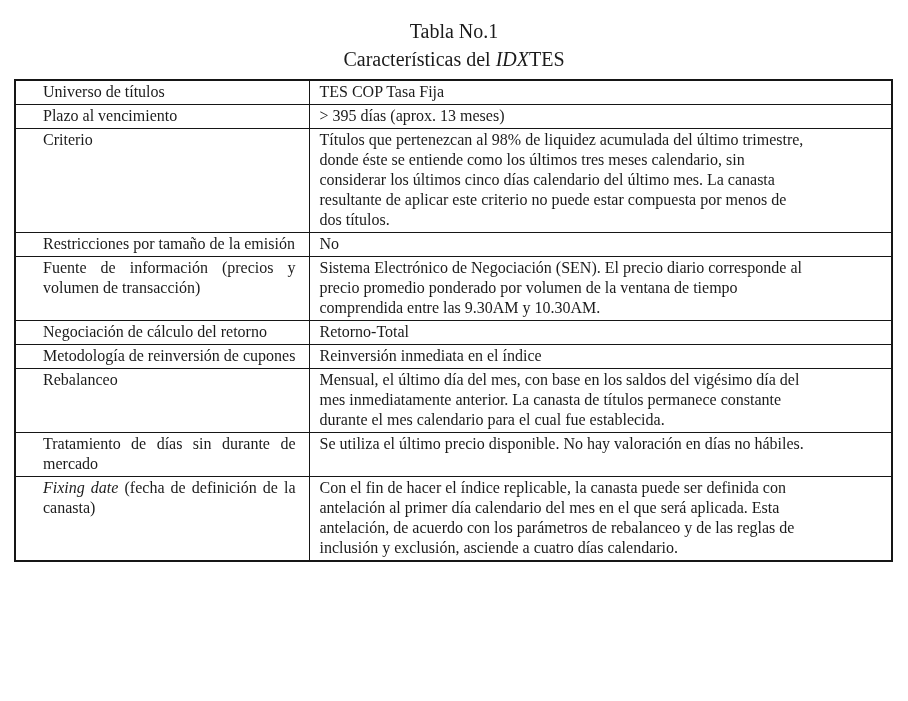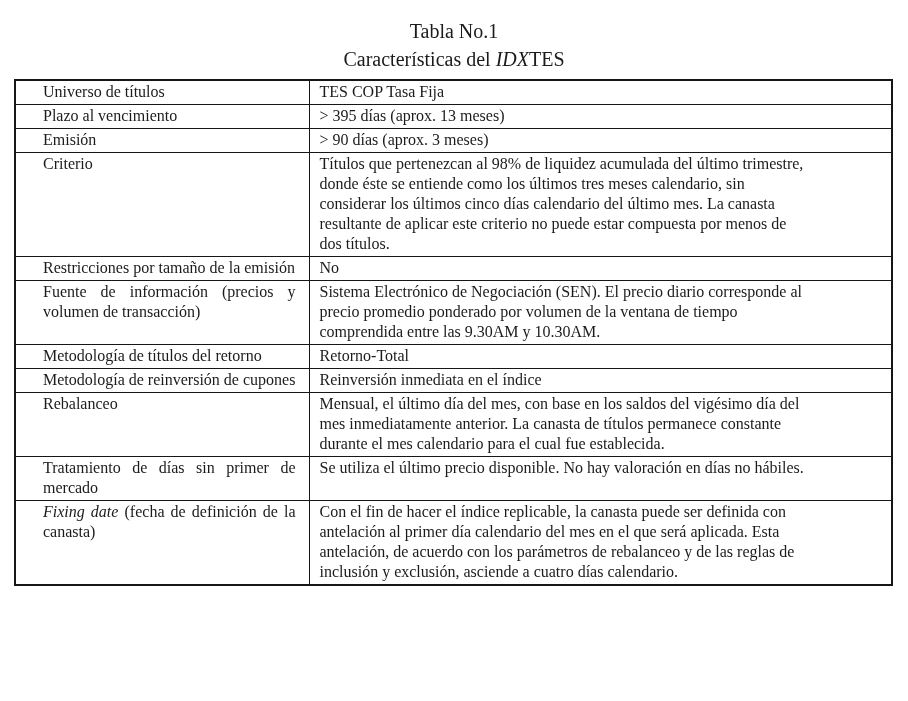--- a/index.html
+++ b/index.html
@@ -80,24 +80,20 @@
       <tr>
         <td class="crit">Universo de títulos</td>
         <td class="desc-center">TES COP Tasa Fija</td>
       </tr>
 
       <tr>
         <td class="crit">Plazo al vencimiento</td>
         <td class="desc-center">&gt; 395 días (aprox. 13 meses)</td>
       </tr>
 
-      <tr>
-        <td class="crit">Emisión</td>
-        <td class="desc-center">&gt; 90 días (aprox. 3 meses)</td>
-      </tr>
 
       <tr>
         <td class="crit">Criterio</td>
         <td class="desc-left pre">Títulos que pertenezcan al 98% de liquidez acumulada del último trimestre,
 donde éste se entiende como los últimos tres meses calendario, sin
 considerar los últimos cinco días calendario del último mes. La canasta
 resultante de aplicar este criterio no puede estar compuesta por menos de
 dos títulos.</td>
       </tr>
 
@@ -108,38 +104,38 @@
 
       <tr>
         <td class="crit">Fuente de información (precios y volumen de transacción)</td>
         <td class="desc-left pre">Sistema Electrónico de Negociación (SEN). El precio diario corresponde al
 precio promedio ponderado por volumen de la ventana de tiempo
 comprendida entre las 9.30AM y 10.30AM.</td>
       </tr>
 
 
       <tr>
-        <td class="crit">Metodología de títulos del retorno</td>
+        <td class="crit">Negociación de cálculo del retorno</td>
         <td class="desc-center">Retorno-Total</td>
       </tr>
 
       <tr>
         <td class="crit">Metodología de reinversión de cupones</td>
         <td class="desc-center">Reinversión inmediata en el índice</td>
       </tr>
 
       <tr>
         <td class="crit">Rebalanceo</td>
         <td class="desc-left pre">Mensual, el último día del mes, con base en los saldos del vigésimo día del
 mes inmediatamente anterior. La canasta de títulos permanece constante
 durante el mes calendario para el cual fue establecida.</td>
       </tr>
 
       <tr>
-        <td class="crit">Tratamiento de días sin primer de mercado</td>
+        <td class="crit">Tratamiento de días sin durante de mercado</td>
         <td class="desc-left">Se utiliza el último precio disponible. No hay valoración en días no hábiles.</td>
       </tr>
 
 
       <tr>
         <td class="crit"><span class="italic">Fixing date</span><span> (fecha de definición de la canasta)</span></td>
         <td class="desc-left pre">Con el fin de hacer el índice replicable, la canasta puede ser definida con
 antelación al primer día calendario del mes en el que será aplicada. Esta
 antelación, de acuerdo con los parámetros de rebalanceo y de las reglas de
 inclusión y exclusión, asciende a cuatro días calendario.</td>

